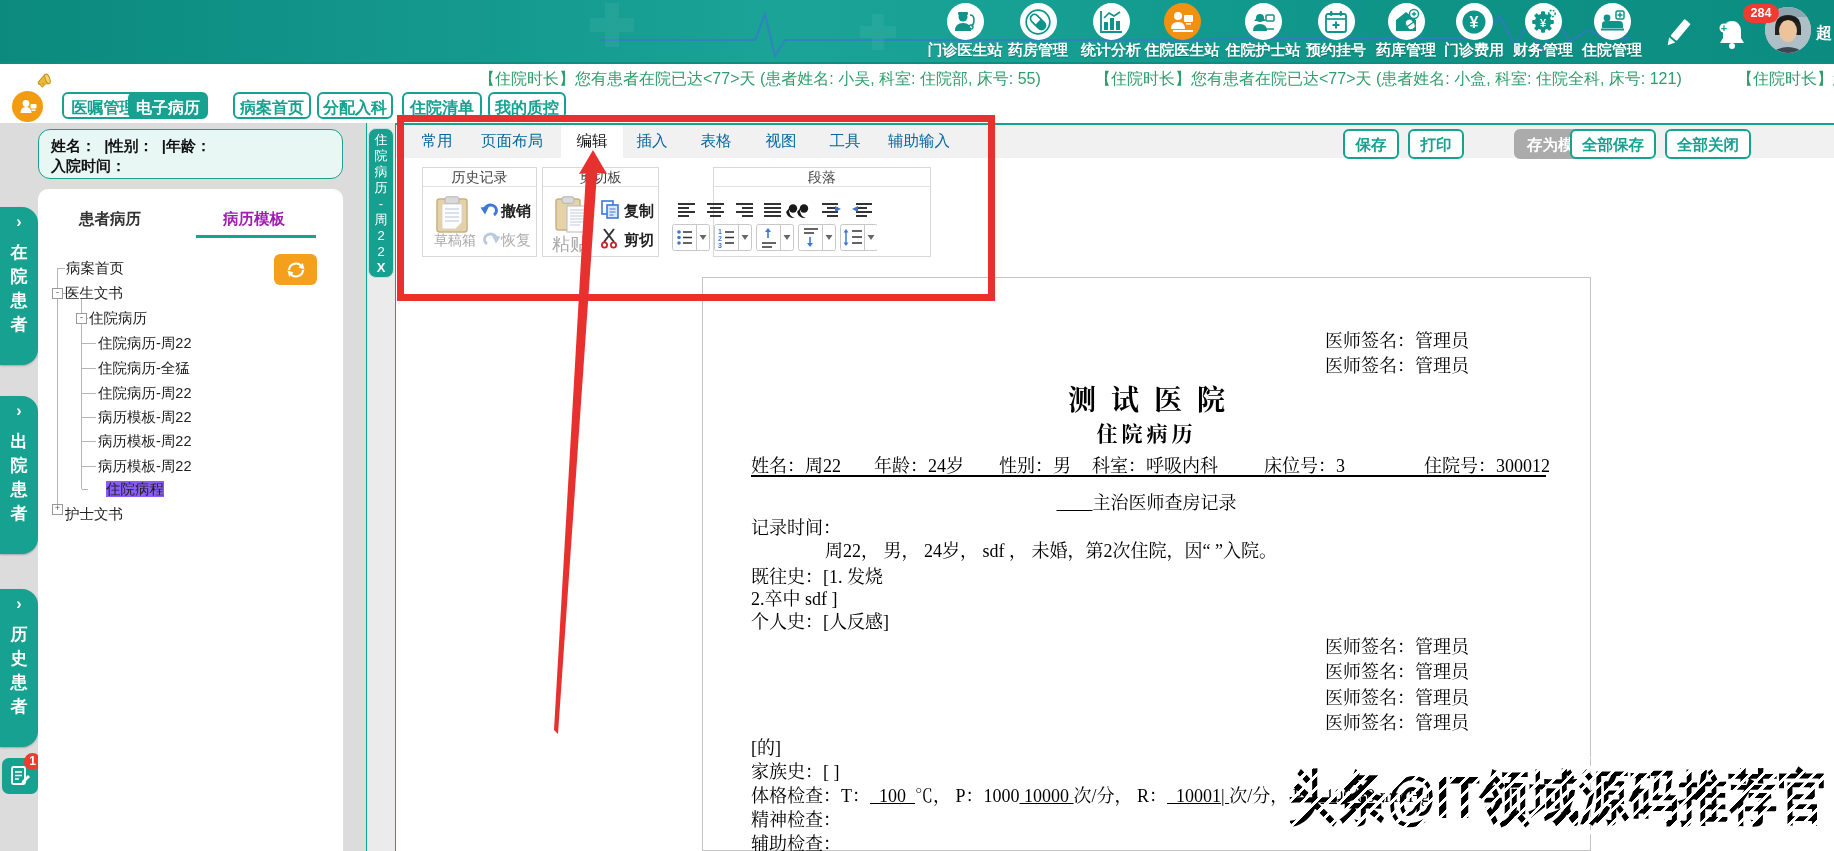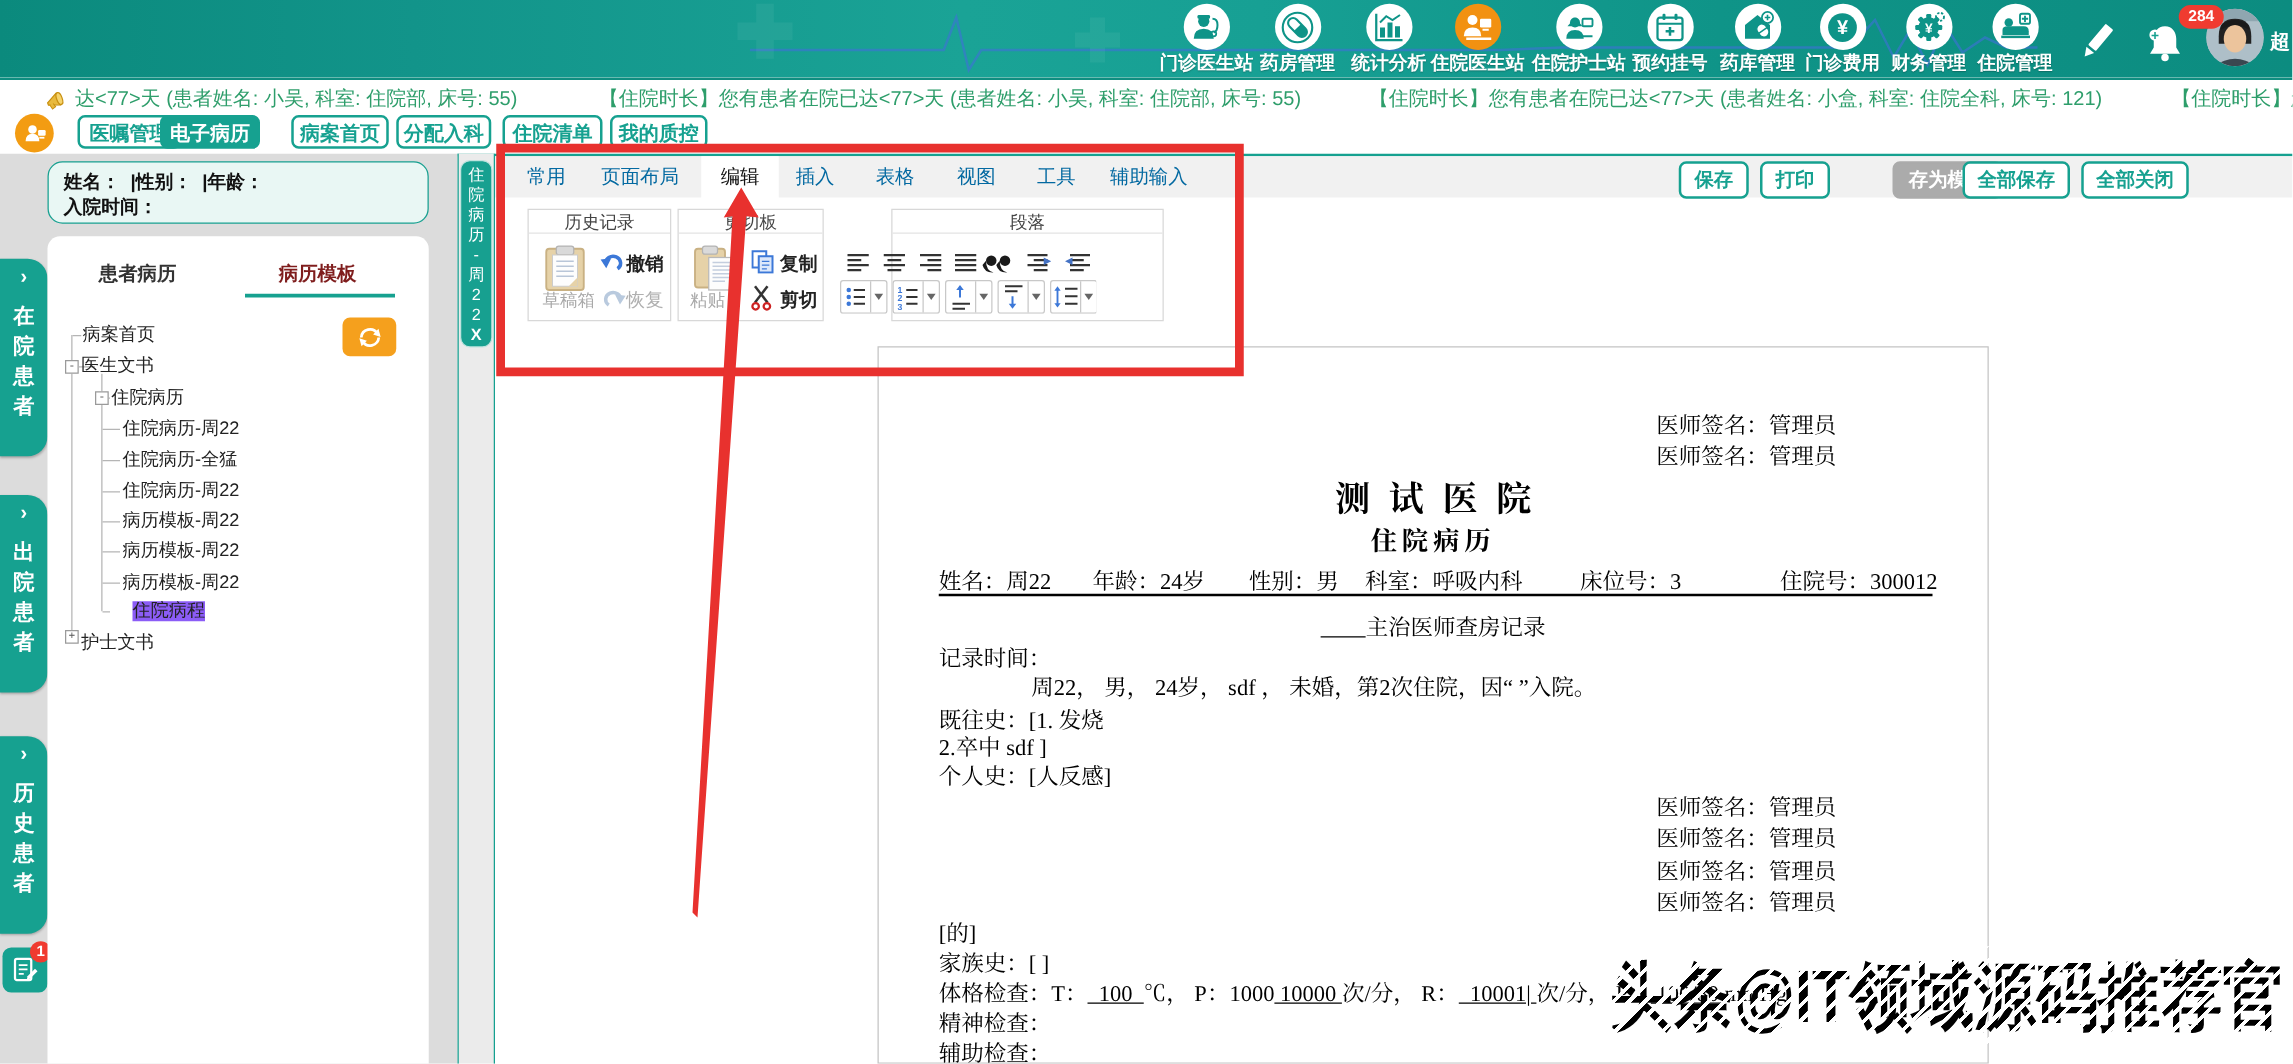--- a/index.html
+++ b/index.html
@@ -225,21 +225,20 @@
 </div>
 <div class="abs" style="left:1816px;top:23px;color:#fff;font-size:16px;font-weight:bold;z-index:5;">超</div>
 <div id="ticker" class="abs">
 <svg class="abs" style="left:34px;top:4px" width="20" height="20" viewBox="0 0 20 20">
       <g transform="rotate(-20 10 10)">
         <polygon points="3,12 12,7 12,17 3,14" fill="#e8b93c" stroke="#c89010" stroke-width="1"></polygon>
         <ellipse cx="13" cy="12" rx="2.2" ry="5" fill="#f6d36b" stroke="#c89010" stroke-width="1"></ellipse>
         <path d="M4 14 l1 4 3 -1 -1 -3" fill="#e8b93c" stroke="#c89010" stroke-width="0.8"></path>
       </g>
     </svg>
-<div class="tick abs" style="left:60px">达&lt;77&gt;天 (患者姓名: 小吴, 科室: 住院部, 床号: 55)</div>
 <div class="tick abs" style="left:479px">【住院时长】您有患者在院已达&lt;77&gt;天 (患者姓名: 小吴, 科室: 住院部, 床号: 55)</div>
 <div class="tick abs" style="left:1095px">【住院时长】您有患者在院已达&lt;77&gt;天 (患者姓名: 小盒, 科室: 住院全科, 床号: 121)</div>
 <div class="tick abs" style="left:1737px">【住院时长】您</div>
 </div>
 <div id="tabrow" class="abs">
 <div class="abs" style="left:12px;top:1px;width:31px;height:31px;border-radius:50%;background:#f39c12;display:flex;align-items:center;justify-content:center;">
       <svg width="20" height="20" viewBox="0 0 20 20">
         <circle cx="8" cy="6.5" r="3.4" fill="#fff"></circle>
         <path d="M2.5 16 q0 -6 5.5 -6 q5.5 0 5.5 6z" fill="#fff"></path>
         <rect x="12.5" y="7" width="6" height="4.5" rx="1" fill="#fff"></rect>
@@ -271,21 +270,21 @@
     <svg width="22" height="22" viewBox="0 0 22 22">
       <rect x="3" y="2" width="13" height="17" rx="1.5" fill="none" stroke="#fff" stroke-width="1.8"></rect>
       <path d="M6 7 h7 M6 10.5 h7 M6 14 h4" stroke="#fff" stroke-width="1.4"></path>
       <path d="M13 16 l6 -6 2 2 -6 6 -2.5 .5z" fill="#fff"></path>
     </svg>
   </div>
 <div class="abs" style="left:24px;top:753px;width:17px;height:17px;background:#f03b30;border-radius:50%;color:#fff;font-size:12px;text-align:center;line-height:17px;font-weight:bold;">1</div>
 <div id="infobox" class="abs">姓名：&nbsp;&nbsp;|性别：&nbsp;&nbsp;|年龄：<br>入院时间：</div>
 <div id="treecard" class="abs">
 <div class="ttab abs" style="left:12px;color:#333;">患者病历</div>
-<div class="ttab abs" style="left:156px;color:#7f1d1d;font-family:Liberation Serif, serif;">病历模板</div>
+<div class="ttab abs" style="left:156px;color:#a21caf;font-family:Liberation Serif, serif;">病历模板</div>
 <div id="tunder" class="abs"></div>
 <div id="refbtn" class="abs">
       <svg width="22" height="20" viewBox="0 0 22 20">
         <path d="M4 10 a7 7 0 0 1 13 -3" stroke="#fff" stroke-width="2.2" fill="none"></path>
         <polygon points="17.8,3 19.5,9.5 13.5,7.5" fill="#fff"></polygon>
         <path d="M18 10 a7 7 0 0 1 -13 3" stroke="#fff" stroke-width="2.2" fill="none"></path>
         <polygon points="4.2,17 2.5,10.5 8.5,12.5" fill="#fff"></polygon>
       </svg>
     </div>
 
@@ -360,21 +359,21 @@
 
 <div class="grp abs" style="left:542px;width:117px;">
     <div class="ghead">剪切板</div>
   </div>
 <svg class="abs" style="left:555px;top:196px" width="36" height="37" viewBox="0 0 36 37">
     <rect x="1" y="3" width="24" height="31" rx="2.5" fill="#e6d2a8" stroke="#c9b183" stroke-width="1.5"></rect>
     <rect x="7" y="0.8" width="12" height="6.5" rx="2" fill="#dadada" stroke="#b3b3b3" stroke-width="1"></rect>
     <rect x="12" y="10" width="21" height="26" fill="#fdfdfd" stroke="#b9b9b9" stroke-width="1"></rect>
     <path d="M15 14 h15 M15 17 h15 M15 20 h15 M15 23 h15 M15 26 h15 M15 29 h10" stroke="#c4cede" stroke-width="1.1"></path>
   </svg>
-<div class="glbl gry abs" style="left:552px;top:232px;font-size:14px;">粘贴</div>
+<div class="glbl gry abs" style="left:552px;top:232px;font-size:18px;">粘贴</div>
 <svg class="abs" style="left:601px;top:200px" width="19" height="19" viewBox="0 0 19 19">
     <rect x="1" y="1" width="11" height="13" fill="#fff" stroke="#3c78d8" stroke-width="1.6"></rect>
     <rect x="6" y="5" width="11" height="13" fill="#dce8fb" stroke="#3c78d8" stroke-width="1.6"></rect>
     <path d="M8.5 9 h6 M8.5 12 h6 M8.5 15 h4" stroke="#3c78d8" stroke-width="1"></path>
   </svg>
 <div class="glbl abs" style="left:624px;top:202px;font-weight:bold;">复制</div>
 <svg class="abs" style="left:600px;top:228px" width="21" height="21" viewBox="0 0 21 21">
     <path d="M4 1 L14 14" stroke="#333" stroke-width="2"></path>
     <path d="M14 1 L4 14" stroke="#333" stroke-width="2"></path>
     <circle cx="4.5" cy="17" r="2.6" fill="none" stroke="#cc2222" stroke-width="1.8"></circle>

